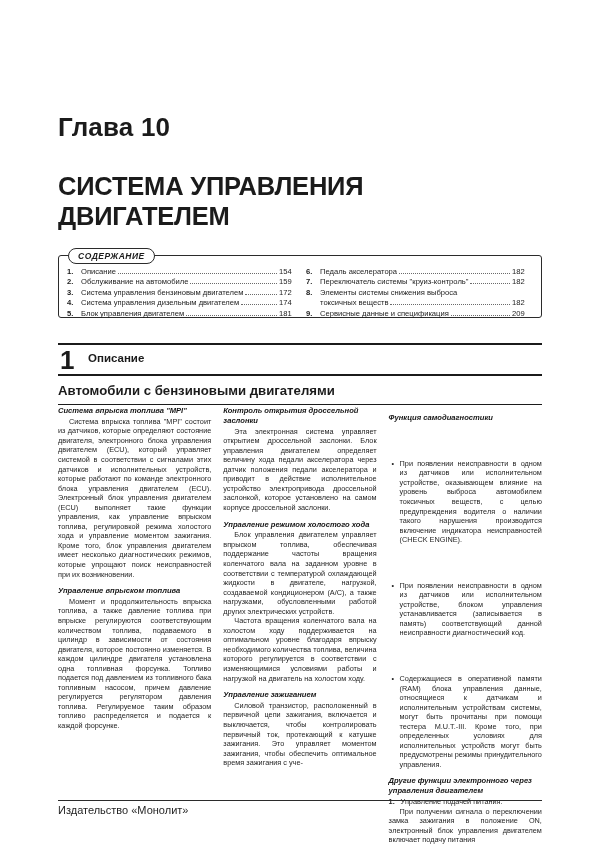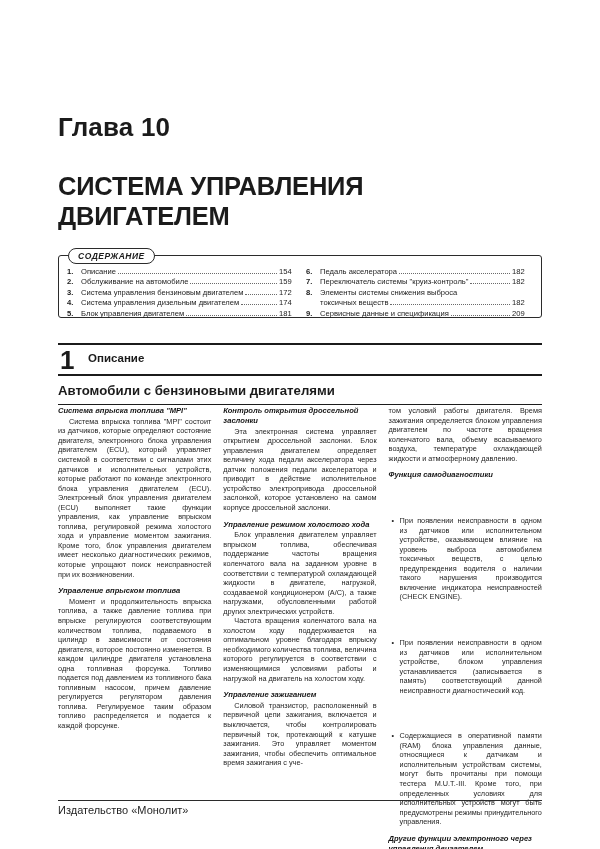--- a/index.html
+++ b/index.html
@@ -346,21 +346,20 @@
       <h4 class="first">Контроль открытия дроссельной заслонки</h4>
       <p>Эта электронная система управляет открытием дроссельной заслонки. Блок управления двигателем определяет величину хода педали акселератора через датчик положения педали акселератора и приводит в действие исполнительное устройство электропривода дроссельной заслонкой, которое установлено на самом корпусе дроссельной заслонки.</p>
       <h4>Управление режимом холостого хода</h4>
       <p>Блок управления двигателем управляет впрыском топлива, обеспечивая поддержание частоты вращения коленчатого вала на заданном уровне в соответствии с температурой охлаждающей жидкости в двигателе, нагрузкой, создаваемой кондиционером (A/C), а также нагрузками, обусловленными работой других электрических устройств.</p>
       <p>Частота вращения коленчатого вала на холостом ходу поддерживается на оптимальном уровне благодаря впрыску необходимого количества топлива, величина которого регулируется в соответствии с изменяющимися условиями работы и нагрузкой на двигатель на холостом ходу.</p>
       <h4>Управление зажиганием</h4>
       <p>Силовой транзистор, расположенный в первичной цепи зажигания, включается и выключается, чтобы контролировать первичный ток, протекающий к катушке зажигания. Это управляет моментом зажигания, чтобы обеспечить оптимальное время зажигания с уче-</p>
     </div>
 
     <div class="col">
-      <p class="noind">том условий работы двигателя. Время зажигания определяется блоком управления двигателем по частоте вращения коленчатого вала, объему всасываемого воздуха, температуре охлаждающей жидкости и атмосферному давлению.</p>
       <h4>Функция самодиагностики</h4>
       <p class="bullet">При появлении неисправности в одном из датчиков или исполнительном устройстве, оказывающем влияние на уровень выброса автомобилем токсичных веществ, с целью предупреждения водителя о наличии такого нарушения производится включение индикатора неисправностей (CHECK ENGINE).</p>
       <p class="bullet">При появлении неисправности в одном из датчиков или исполнительном устройстве, блоком управления устанавливается (записывается в память) соответствующий данной неисправности диагностический код.</p>
       <p class="bullet">Содержащиеся в оперативной памяти (RAM) блока управления данные, относящиеся к датчикам и исполнительным устройствам системы, могут быть прочитаны при помощи тестера M.U.T.-III. Кроме того, при определенных условиях для исполнительных устройств могут быть предусмотрены режимы принудительного управления.</p>
       <h4>Другие функции электронного через управления двигателем</h4>
       <p class="numitem">
         <span class="n">1.</span>
         <span class="t">Управление подачей питания:</span>
       </p>
       <p>При получении сигнала о переключении замка зажигания в положение ON, электронный блок управления двигателем включает подачу питания</p>

